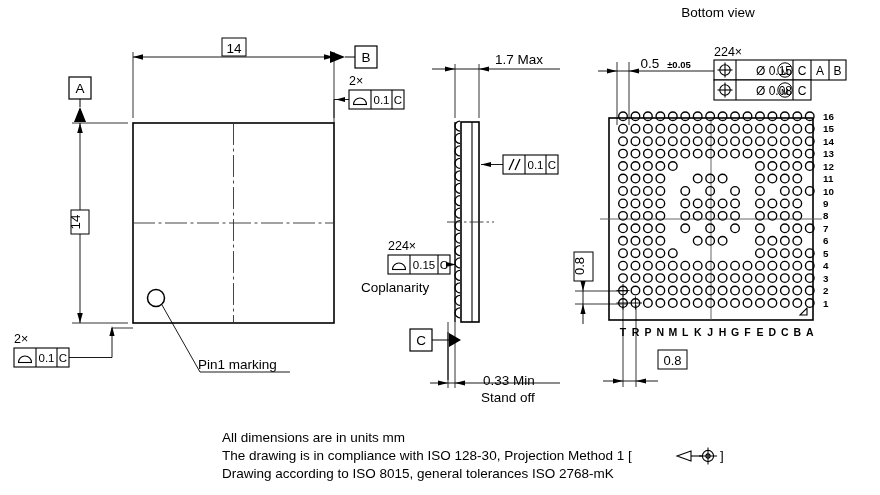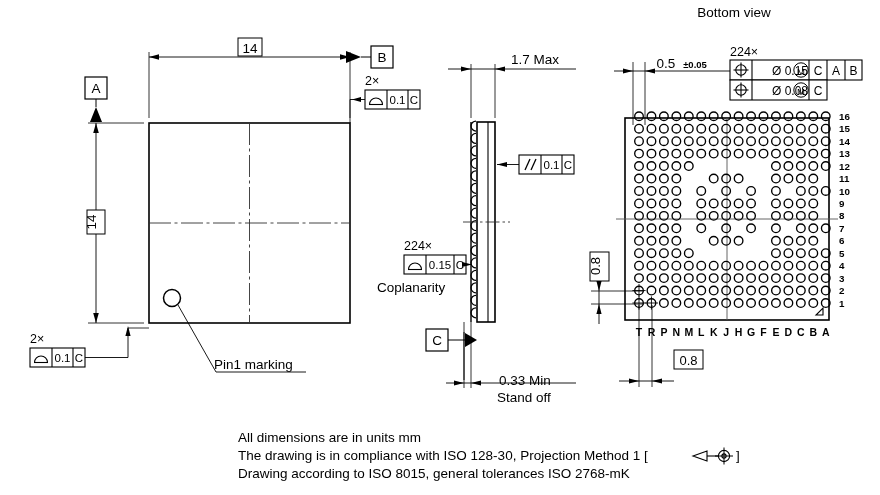--- a/index.html
+++ b/index.html
@@ -1,18 +1,18 @@
 <!DOCTYPE html>
 <html><head>
 <meta charset="utf-8">
 <style>
   html,body{margin:0;padding:0;background:#ffffff;}
   body{width:880px;height:495px;overflow:hidden;
        font-family:"Liberation Sans",sans-serif;color:#000;}
-  #root{position:relative;width:800px;height:495px;margin-left:16px;}
+  #root{position:relative;width:800px;height:495px;}
   svg{display:block;}
   text{font-family:"Liberation Sans",sans-serif;fill:#000;}
 </style>
 </head>
 <body>
 
 <div id="root">
   <svg id="sheet" width="880" height="495" viewBox="0 0 880 495">
 
     <text id="t-bottomview" x="718" y="17" font-size="13.5" text-anchor="middle">Bottom view</text>

